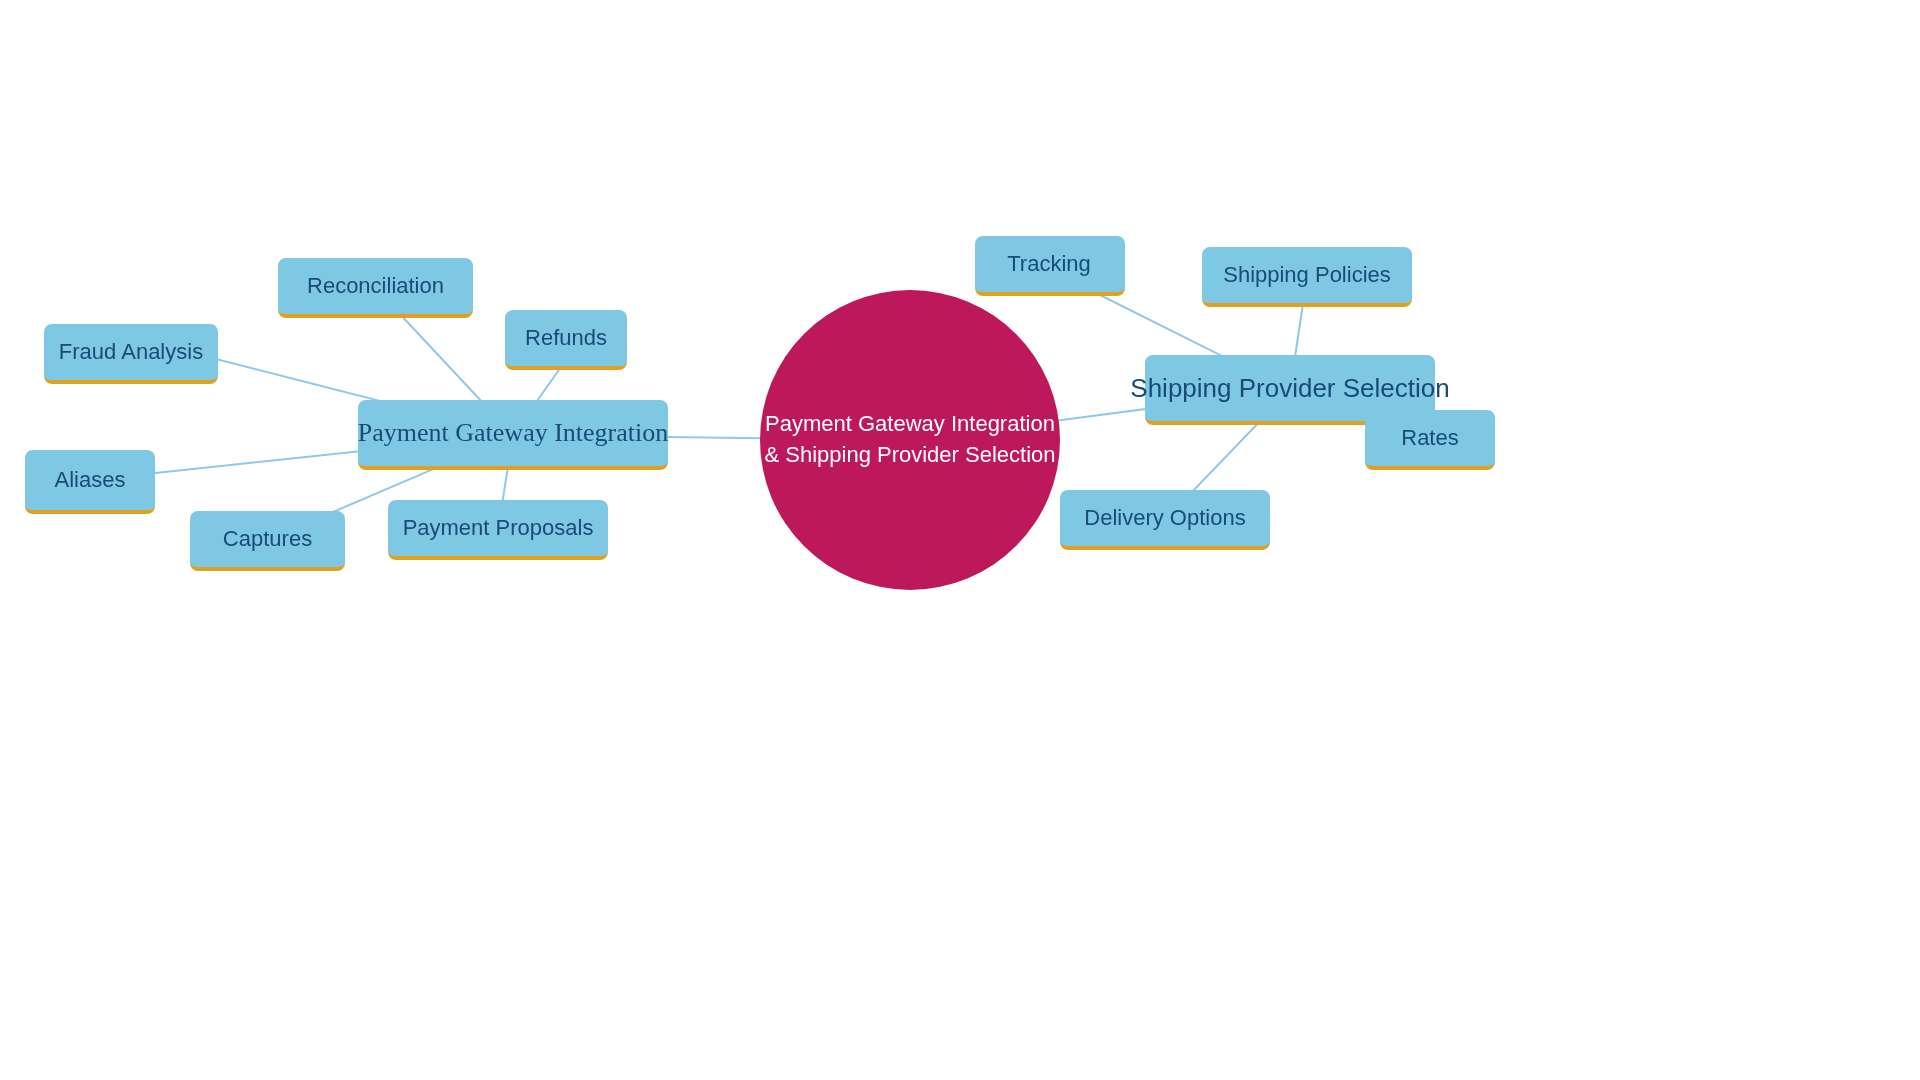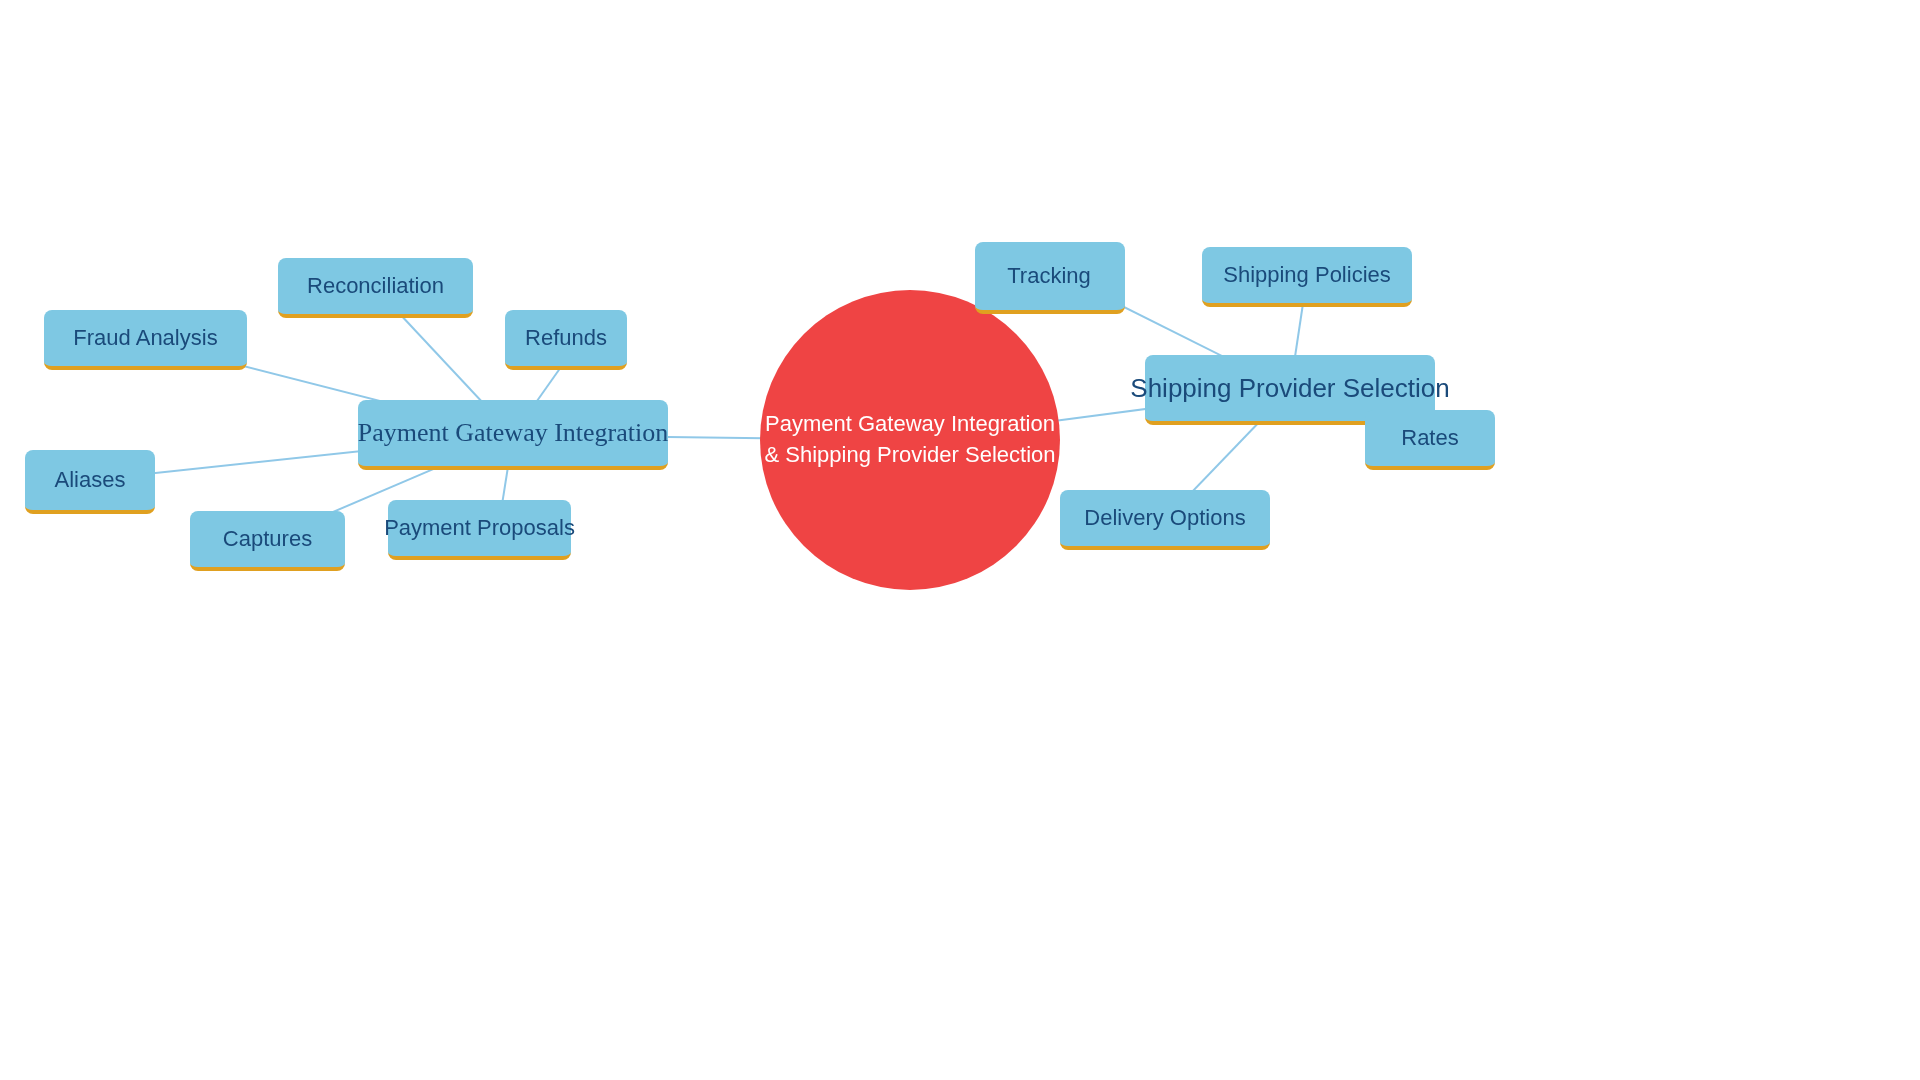--- a/index.html
+++ b/index.html
@@ -19,21 +19,21 @@
     svg#lines {
       position: absolute;
       top: 0; left: 0;
       width: 1920px;
       height: 1080px;
       pointer-events: none;
     }
     .center-node {
       position: absolute;
       border-radius: 50%;
-      background: #ef4444;
+      background: #be185d;
       display: flex;
       align-items: center;
       justify-content: center;
       text-align: center;
       color: #ffffff;
       font-size: 22px;
       font-weight: 500;
       line-height: 1.4;
     }
     .node {
@@ -83,37 +83,37 @@
     <span>Payment Gateway Integration</span>
   </div>
 
   <div class="node large" id="right-hub" style="left: 1145px; top: 355px; width: 290px; height: 70px; text-align: right;">
     <span>Shipping Provider Selection</span>
   </div>
 
   <div class="node" id="left-node-0" style="left: 278px; top: 258px; width: 195px; height: 60px;">
     <span>Reconciliation</span>
   </div>
-  <div class="node" id="left-node-1" style="left: 44px; top: 310px; width: 203px; height: 60px;">
+  <div class="node" id="left-node-1" style="left: 44px; top: 324px; width: 174px; height: 60px;">
     <span>Fraud Analysis</span>
   </div>
   <div class="node" id="left-node-2" style="left: 505px; top: 310px; width: 122px; height: 60px;">
     <span>Refunds</span>
   </div>
   <div class="node" id="left-node-3" style="left: 25px; top: 450px; width: 130px; height: 64px;">
     <span>Aliases</span>
   </div>
   <div class="node" id="left-node-4" style="left: 190px; top: 511px; width: 155px; height: 60px;">
     <span>Captures</span>
   </div>
-  <div class="node" id="left-node-5" style="left: 388px; top: 500px; width: 183px; height: 60px;">
+  <div class="node" id="left-node-5" style="left: 388px; top: 500px; width: 220px; height: 60px;">
     <span>Payment Proposals</span>
   </div>
 
-  <div class="node" id="right-node-0" style="left: 975px; top: 242px; width: 150px; height: 72px; padding-left: 16px;">
+  <div class="node" id="right-node-0" style="left: 975px; top: 236px; width: 150px; height: 60px; padding-left: 16px;">
     <span>Tracking</span>
   </div>
   <div class="node" id="right-node-1" style="left: 1202px; top: 247px; width: 210px; height: 60px;">
     <span>Shipping Policies</span>
   </div>
   <div class="node" id="right-node-2" style="left: 1060px; top: 490px; width: 210px; height: 60px;">
     <span>Delivery Options</span>
   </div>
   <div class="node" id="right-node-3" style="left: 1365px; top: 410px; width: 130px; height: 60px;">
     <span>Rates</span>

